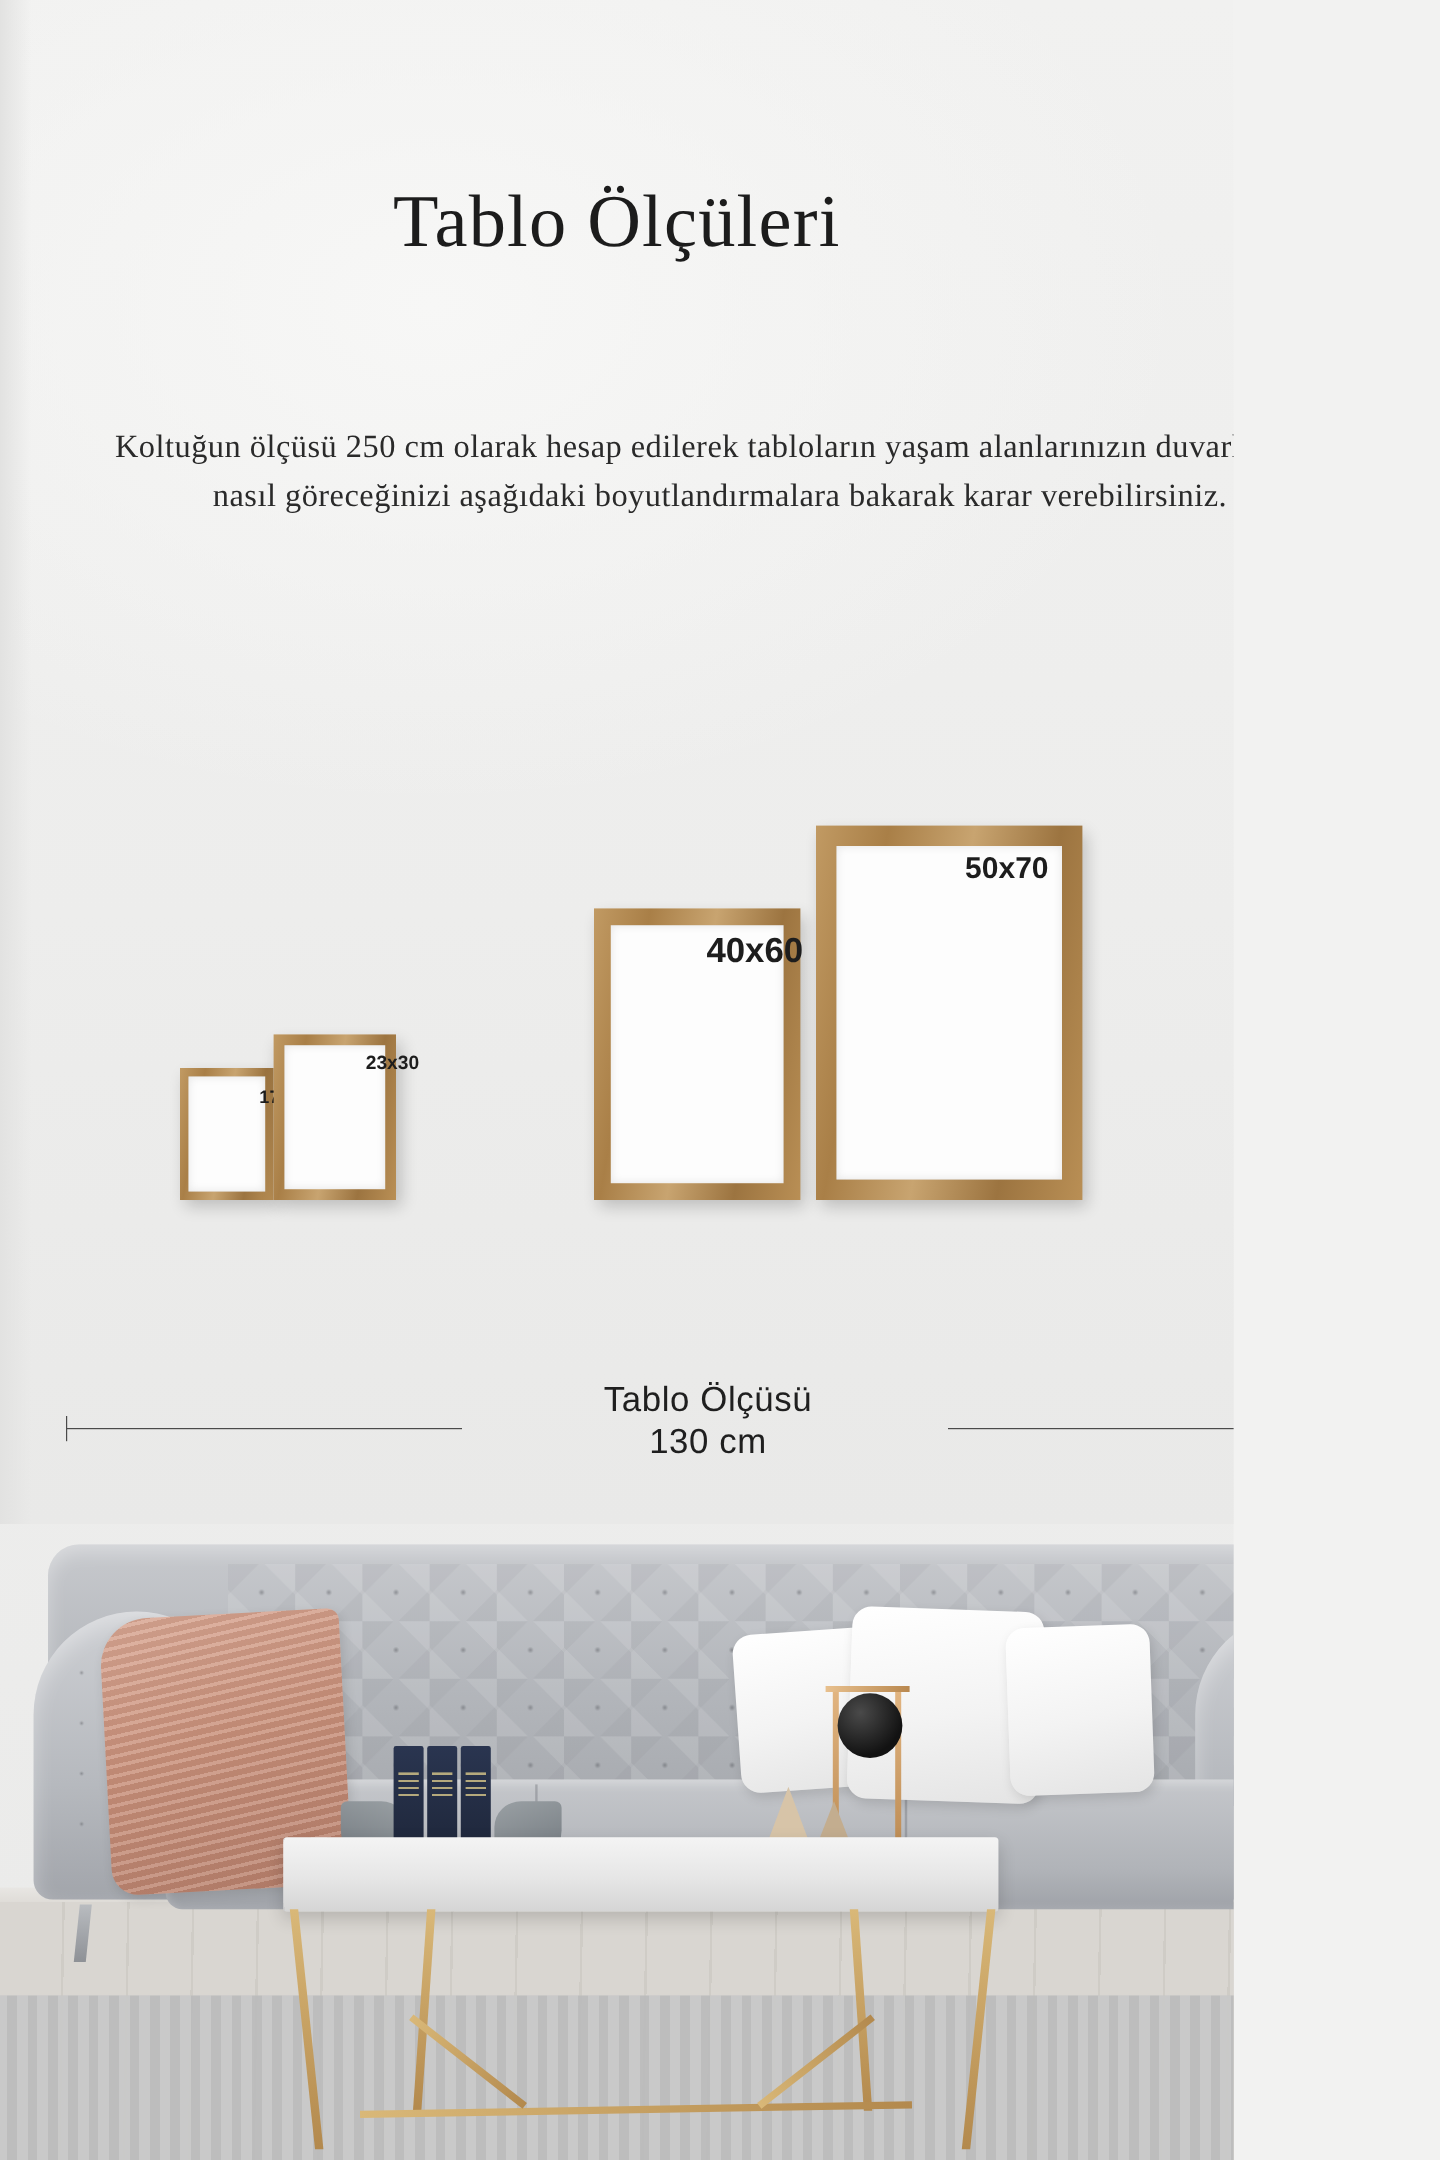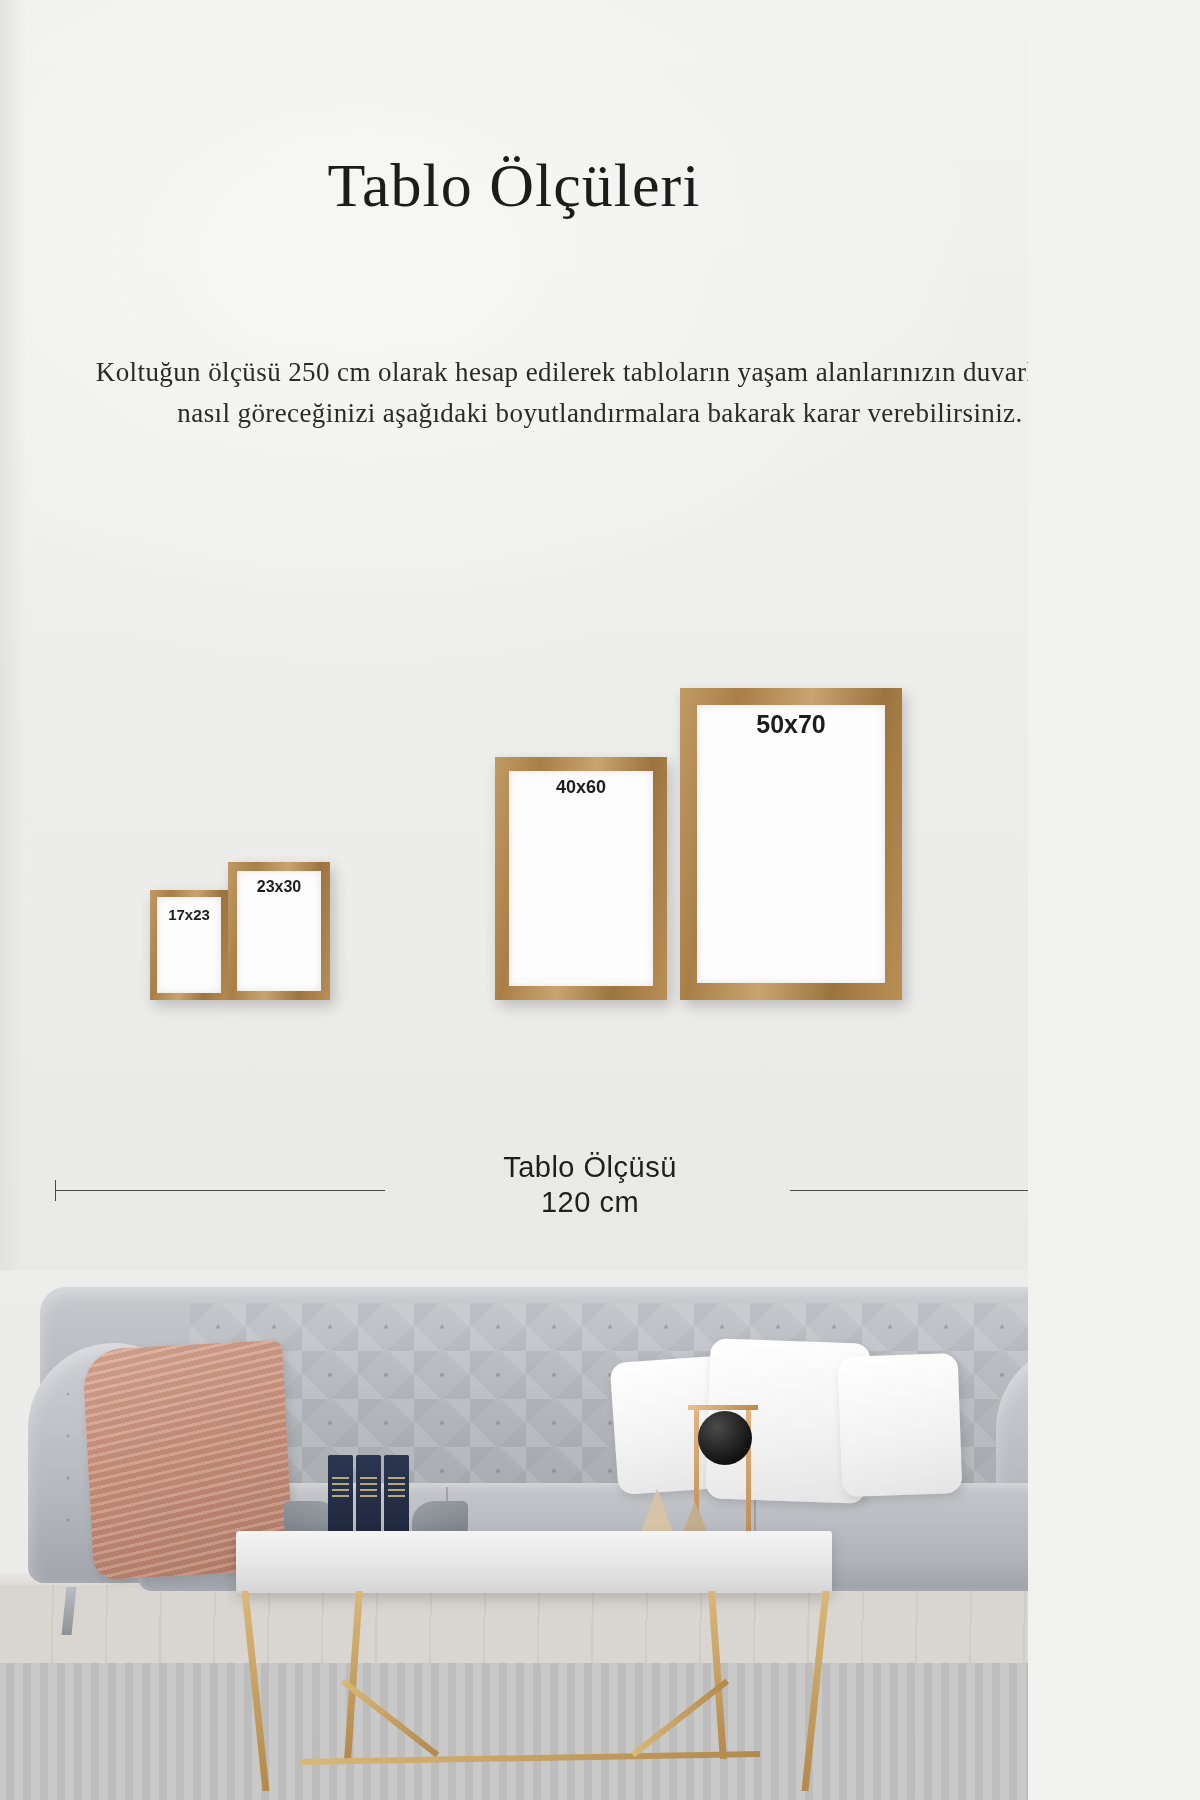--- a/index.html
+++ b/index.html
@@ -97,20 +97,21 @@
   }
   .frame-label {
     position: absolute;
     left: 0;
     width: 100%;
     text-align: center;
     color: #1d1d1d;
     font-weight: 700;
     font-family: "Liberation Sans", sans-serif;
     white-space: nowrap;
+    padding-left: 48px;
   }
 
   
   .measure {
     position: absolute;
     left: 0;
     top: 1150px;
     width: 1200px;
     height: 80px;
   }
@@ -408,38 +409,38 @@
         <div class="mat" style="left:9px;top:9px;right:9px;bottom:9px;"></div>
       </div>
       <div class="frame-label" style="top:16px;font-size:16px;">23x30</div>
     </div>
 
 
     <div class="frame-wrap" style="left:495px; bottom:0;">
       <div class="frame" style="width:172px;height:243px;">
         <div class="mat" style="left:14px;top:14px;right:14px;bottom:14px;"></div>
       </div>
-      <div class="frame-label" style="top:20px;font-size:18px;">40x60</div>
+      <div class="frame-label" style="top:20px;font-size:29px;">40x60</div>
     </div>
 
     <div class="frame-wrap" style="left:680px; bottom:0;">
       <div class="frame" style="width:222px;height:312px;">
         <div class="mat" style="left:17px;top:17px;right:17px;bottom:17px;"></div>
       </div>
       <div class="frame-label" style="top:22px;font-size:25px;">50x70</div>
     </div>
 
   </div>
 
   <div class="measure">
     <div class="measure-cap l"></div>
     <div class="measure-line left"></div>
     <div class="measure-text">
       <div>Tablo Ölçüsü</div>
-      <div>120 cm</div>
+      <div>130 cm</div>
     </div>
     <div class="measure-line right"></div>
     <div class="measure-cap r"></div>
   </div>
 
   <div class="scene">
     <div class="baseboard"></div>
     <div class="floor"></div>
     <div class="rug"></div>
 

